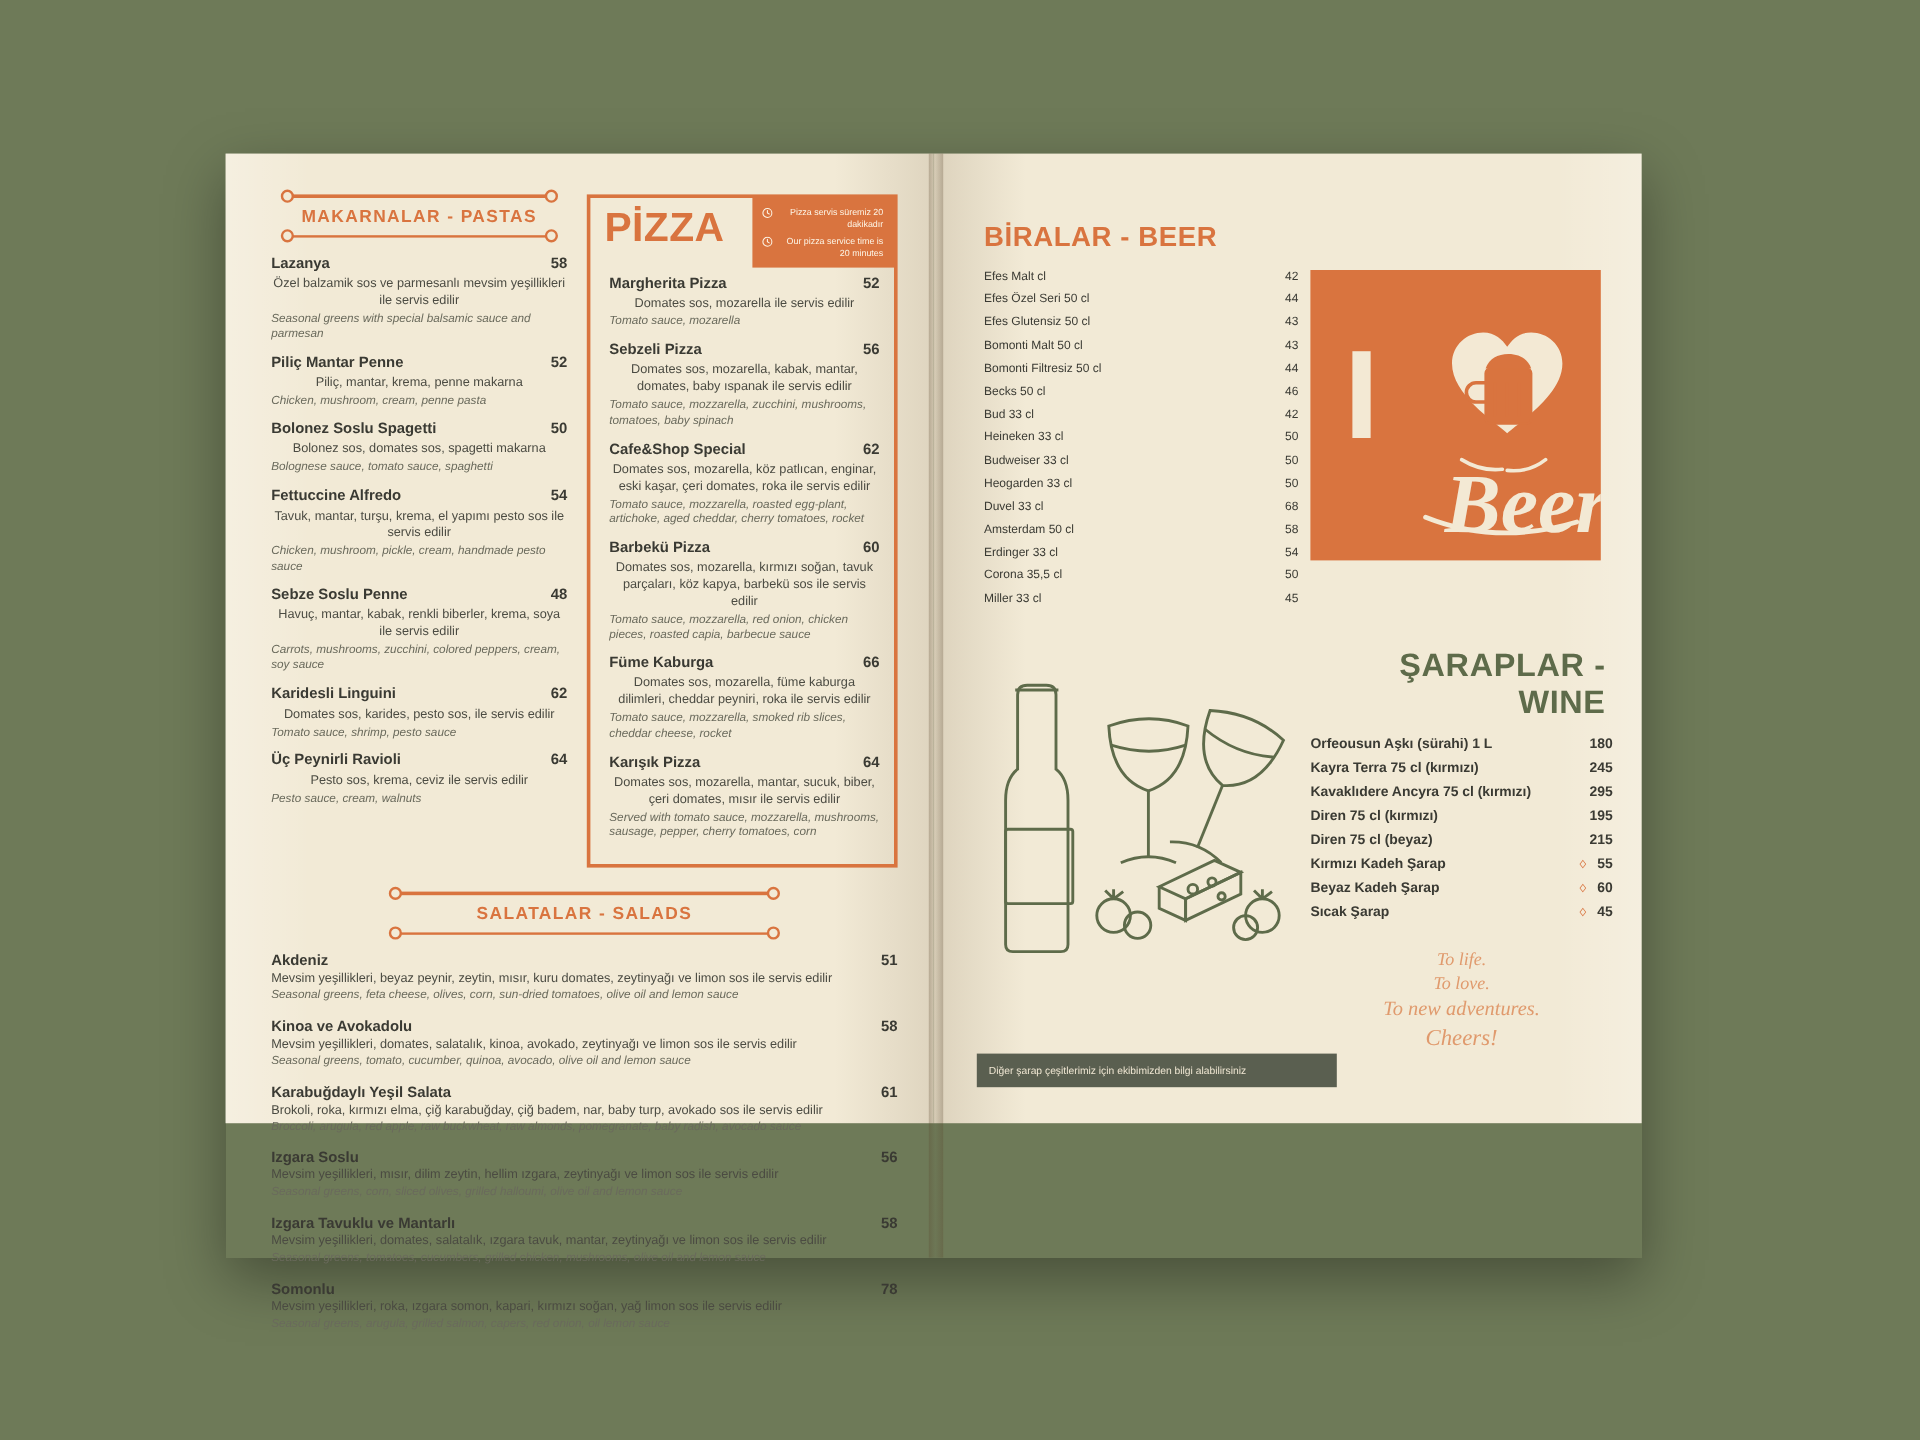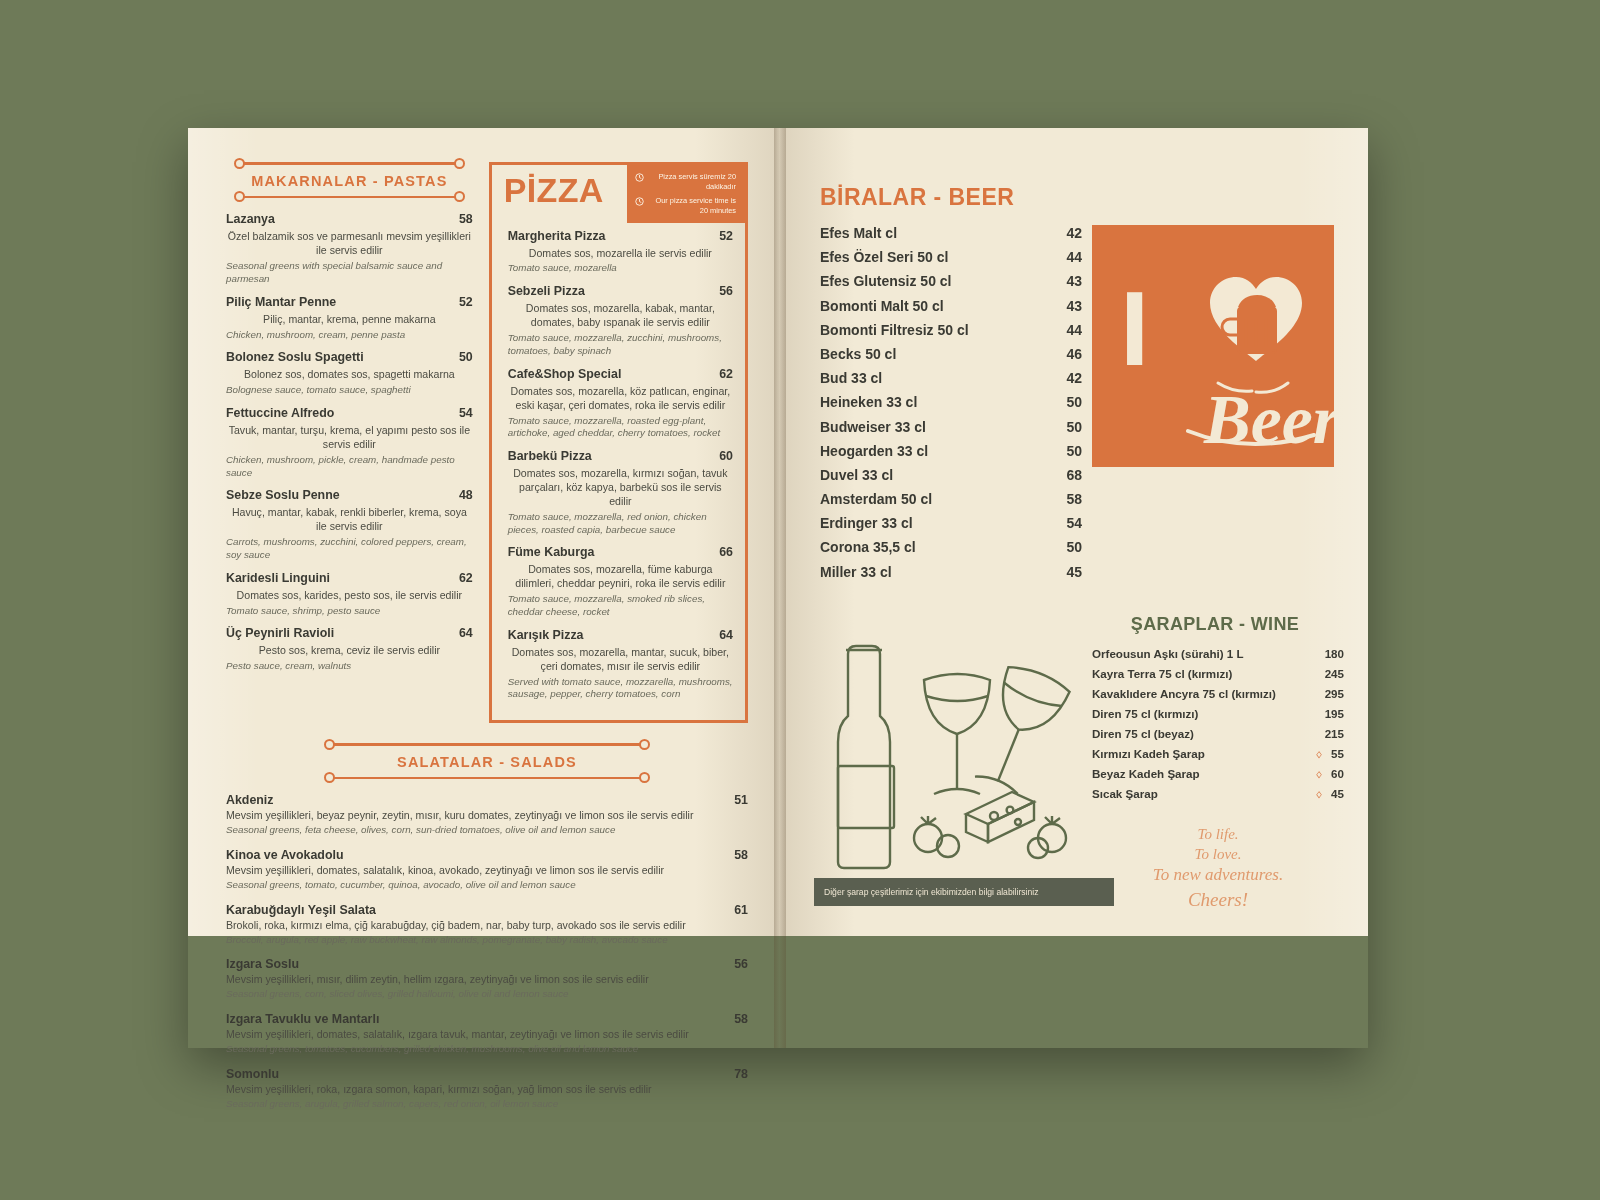--- a/index.html
+++ b/index.html
@@ -89,28 +89,28 @@
   .pizza-note .nrow:last-child{margin-bottom:0;}
   .pizza-note .clock{flex:none;margin-top:1px;}
   .pizza-items{padding:6px 12px 0 16px;}
 
   
   .beer-head{
     font-size:23px;font-weight:bold;color:#d9743f;letter-spacing:.02em;margin:22px 0 14px 12px;
   }
   .drink-wrap{display:flex;align-items:flex-start;}
   .drink-list{width:270px;margin-left:12px;}
-  .drink-row{display:flex;align-items:baseline;font-size:14px;font-weight:bold;color:#3a3a33;margin-bottom:8.2px;}
+  .drink-row{display:flex;align-items:baseline;font-size:10px;font-weight:normal;color:#3a3a33;margin-bottom:8.2px;}
   .drink-row .nm{flex:1;}
   .drink-row .pr{margin-left:10px;}
   .beer-art{
     width:242px;height:242px;background:#d9743f;margin-left:10px;position:relative;flex:none;
   }
   .wine-head{
-    font-size:18px;font-weight:bold;color:#5e6b4a;text-align:center;letter-spacing:.02em;margin:0 6px 12px 0;
+    font-size:27px;font-weight:bold;color:#5e6b4a;text-align:right;letter-spacing:.02em;margin:0 6px 12px 0;
   }
   .wine-list{width:252px;}
   .wine-row{display:flex;align-items:baseline;font-size:11.6px;font-weight:bold;color:#3a3a33;margin-bottom:7px;}
   .wine-row .nm{flex:1;}
   .wine-row .pr{margin-left:8px;}
   .glyph{color:#d9743f;font-size:9px;margin-left:5px;}
 
   .lower{display:flex;margin-top:26px;}
   .wine-art{width:270px;height:270px;position:relative;flex:none;margin-left:8px;}
   .wine-right{flex:1;padding-left:6px;}

